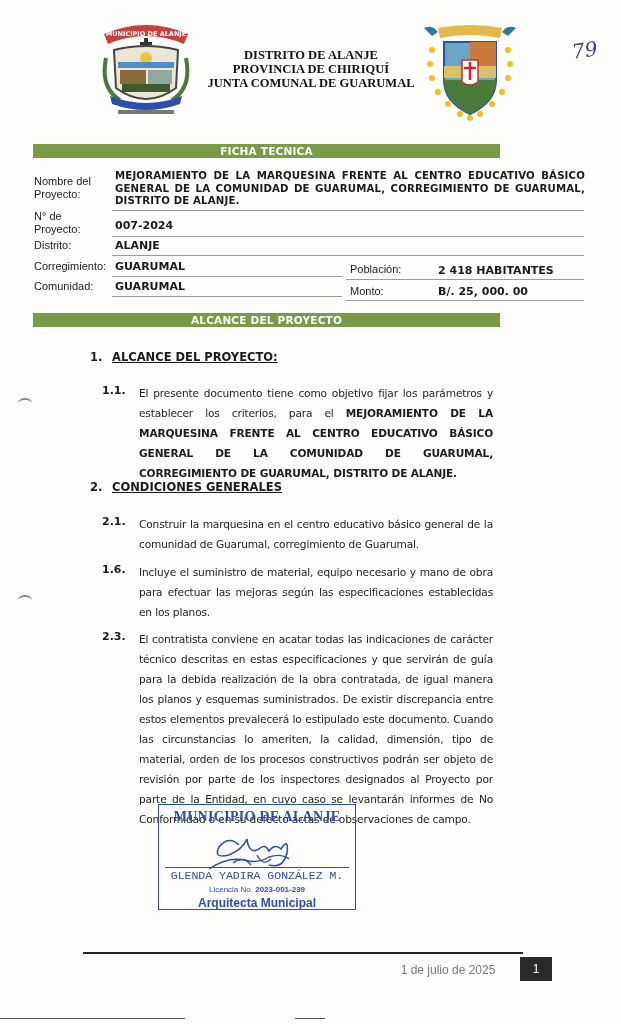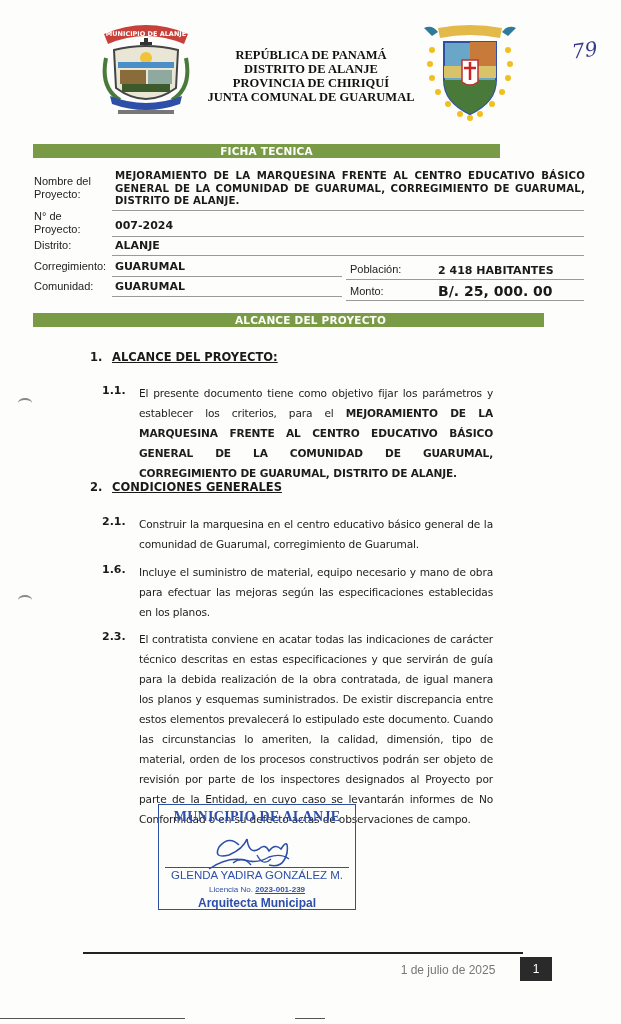--- a/index.html
+++ b/index.html
@@ -11,44 +11,44 @@
   .logo-left { left: 100px; top: 18px; width: 92px; height: 102px; }
   .logo-right { left: 422px; top: 22px; width: 96px; height: 100px; }
   .header-text { left: 200px; top: 48px; width: 222px; text-align: center;
                  font-family: "Liberation Serif", serif; font-weight: bold; font-size: 12.5px; line-height: 14px; color: #111; }
   .handwritten { left: 572px; top: 38px; font-family: "DejaVu Serif", serif; font-style: italic; font-size: 20px; color: #3a3a8c; transform: rotate(-8deg); }
 
   
   .green-bar { left: 33px; width: 467px; height: 14px; background: #7a9b45; color: #fff;
                font-weight: bold; font-size: 10.5px; text-align: center; line-height: 14px; letter-spacing: 0.2px; }
   .bar1 { top: 144px; }
-  .bar2 { top: 313px; padding-left: 44px; }
+  .bar2 { top: 313px; }
 
   
   .row-line { position: absolute; height: 1px; background: #9a9a9a; }
   .lbl { position: absolute; font-family: "Liberation Sans", sans-serif; font-size: 11px; line-height: 13px; color: #222; }
   .val { position: absolute; font-weight: bold; font-size: 11px; line-height: 13px; color: #1a1a1a; }
   .proj-name { left: 115px; top: 170px; width: 470px; text-align: justify; font-weight: bold; font-size: 10.2px; line-height: 12.5px; letter-spacing: 0.15px; }
 
   
   .h1 { position: absolute; font-weight: bold; font-size: 11.5px; }
   .h1 .num { display: inline-block; width: 22px; }
   .h1 .t { text-decoration: underline; }
   .item-num { position: absolute; font-weight: bold; font-size: 11px; }
   .para { position: absolute; left: 139px; width: 354px; font-family: "DejaVu Sans", sans-serif; font-size: 10.6px; line-height: 20px; text-align: justify; color: #1c1c1c; letter-spacing: -0.15px; }
   .para b { font-weight: bold; }
 
   
   .stamp { left: 158px; top: 804px; width: 196px; height: 104px; border: 1.5px solid #2d4fa8; color: #2d4fa8; }
   .stamp .t1 { position: absolute; left: 0; right: 0; top: 4px; text-align: center; font-family: "Liberation Serif", serif; font-weight: bold; font-size: 14px; letter-spacing: 0.3px; }
   .stamp .sig { position: absolute; left: 40px; top: 20px; width: 120px; height: 48px; }
   .stamp .line { position: absolute; left: 6px; right: 6px; top: 62px; height: 1px; background: #2d4fa8; }
-  .stamp .name { position: absolute; left: 0; right: 0; top: 64px; text-align: center; font-family: Liberation Sans, sans-serif; font-size: 11.5px; }
+  .stamp .name { position: absolute; left: 0; right: 0; top: 64px; text-align: center; font-family: Liberation Mono, monospace; font-size: 11.5px; }
   .stamp .lic { position: absolute; left: 0; right: 0; top: 80px; text-align: center; font-family: "Liberation Sans", sans-serif; font-size: 8px; }
-  .stamp .lic b { font-weight: bold; text-decoration: underline; }
+  .stamp .lic b { font-weight: bold; }
   .stamp .role { position: absolute; left: 0; right: 0; top: 91px; text-align: center; font-family: "Liberation Sans", sans-serif; font-weight: bold; font-size: 12px; }
 
   
   .foot-line { left: 83px; top: 952px; width: 440px; height: 2px; background: #222; }
   .foot-date { left: 385px; top: 963px; width: 126px; text-align: center; font-family: "Liberation Sans", sans-serif; font-size: 12px; color: #777; }
   .page-box { left: 520px; top: 957px; width: 32px; height: 24px; background: #2a2a2a; color: #fff; font-family: "Liberation Sans", sans-serif; font-size: 12px; text-align: center; line-height: 24px; }
   .scan-mark { position: absolute; height: 1px; background: #555; }
   .hole { position: absolute; width: 14px; height: 8px; border-top: 2px solid #888; border-radius: 50% 50% 0 0; }
 </style>
 </head>
@@ -66,21 +66,20 @@
     <rect x="48" y="52" width="24" height="14" fill="#8fa9a0"></rect>
     <rect x="22" y="66" width="48" height="8" fill="#3d5a2c"></rect>
     <path d="M6 40 Q0 70 20 82" stroke="#4a7a3a" stroke-width="4" fill="none"></path>
     <path d="M86 40 Q92 70 72 82" stroke="#4a7a3a" stroke-width="4" fill="none"></path>
     <path d="M10 78 Q46 92 82 78 L80 86 Q46 98 12 86 Z" fill="#2d4fa8"></path>
     <rect x="18" y="92" width="56" height="4" fill="#777"></rect>
   </svg>
 </div>
 
 <div class="abs header-text">
-  <div>REPÚBLICA DE PANAMÁ</div>
   <div>DISTRITO DE ALANJE</div>
   <div>PROVINCIA DE CHIRIQUÍ</div>
   <div>JUNTA COMUNAL DE GUARUMAL</div>
 </div>
 
 <div class="abs logo-right">
   <svg width="96" height="100" viewBox="0 0 96 100">
     <path d="M2 6 Q10 2 16 10 L10 14 Z" fill="#2f7a9a"></path>
     <path d="M94 6 Q86 2 80 10 L86 14 Z" fill="#2f7a9a"></path>
     <path d="M16 6 Q48 0 80 6 L78 16 Q48 10 18 16 Z" fill="#e3b94a"></path>
@@ -133,21 +132,21 @@
 <div class="lbl" style="left:34px; top:260px;">Corregimiento:</div>
 <div class="val" style="left:115px; top:260px;">GUARUMAL</div>
 <div class="lbl" style="left:350px; top:263px;">Población:</div>
 <div class="val" style="left:438px; top:264px; font-size:11px;">2 418 HABITANTES</div>
 <div class="row-line" style="left:112px; top:276px; width:230px;"></div>
 <div class="row-line" style="left:346px; top:279px; width:238px;"></div>
 
 <div class="lbl" style="left:34px; top:280px;">Comunidad:</div>
 <div class="val" style="left:115px; top:280px;">GUARUMAL</div>
 <div class="lbl" style="left:350px; top:285px;">Monto:</div>
-<div class="val" style="left:438px; top:285px; font-size:14px;">B/. 25, 000. 00</div>
+<div class="val" style="left:438px; top:285px; font-size:11px;">B/. 25, 000. 00</div>
 <div class="row-line" style="left:112px; top:296px; width:230px;"></div>
 <div class="row-line" style="left:346px; top:300px; width:238px;"></div>
 
 <div class="abs green-bar bar2">ALCANCE DEL PROYECTO</div>
 
 <div class="h1" style="left:90px; top:350px;">
   <span class="num">1.</span><span class="t">ALCANCE DEL PROYECTO:</span>
 </div>
 <div class="item-num" style="left:102px; top:384px;">1.1.</div>
 <div class="para" style="top:383px;">

